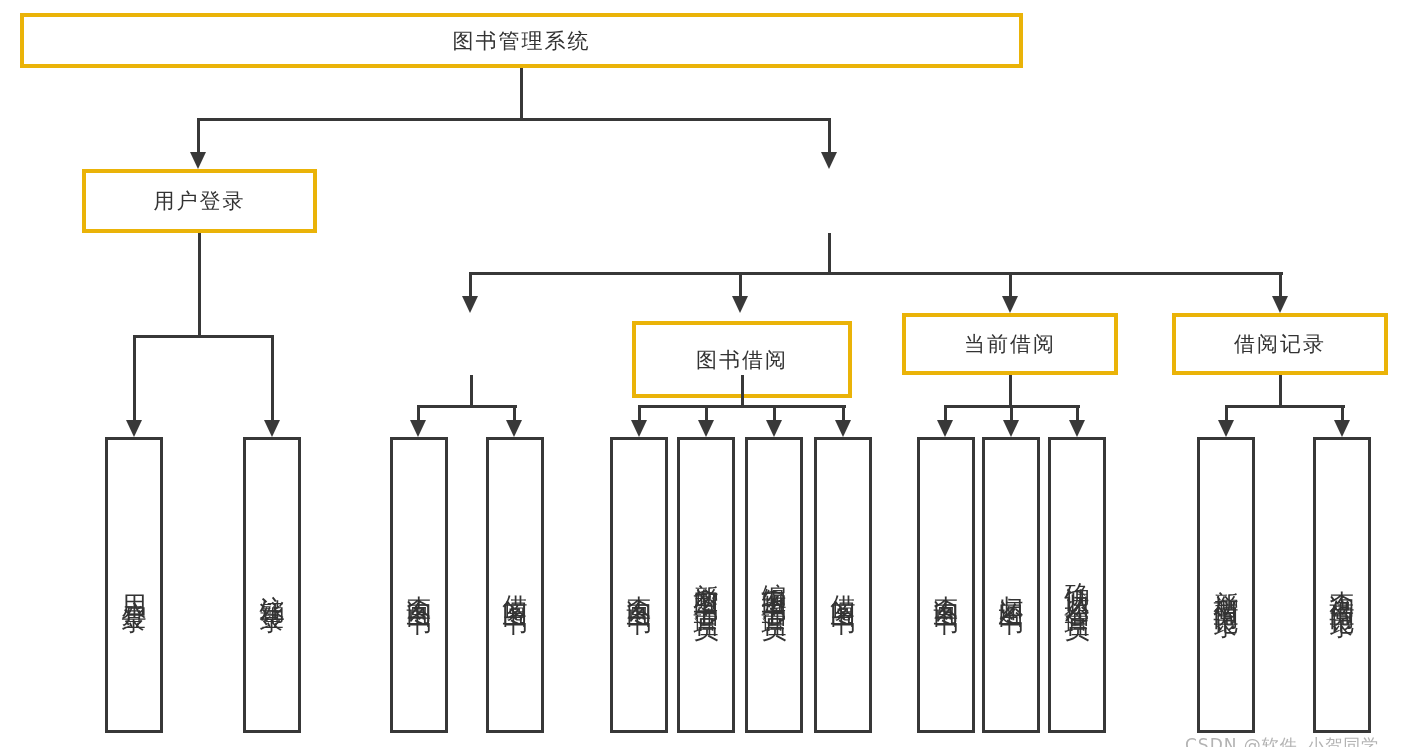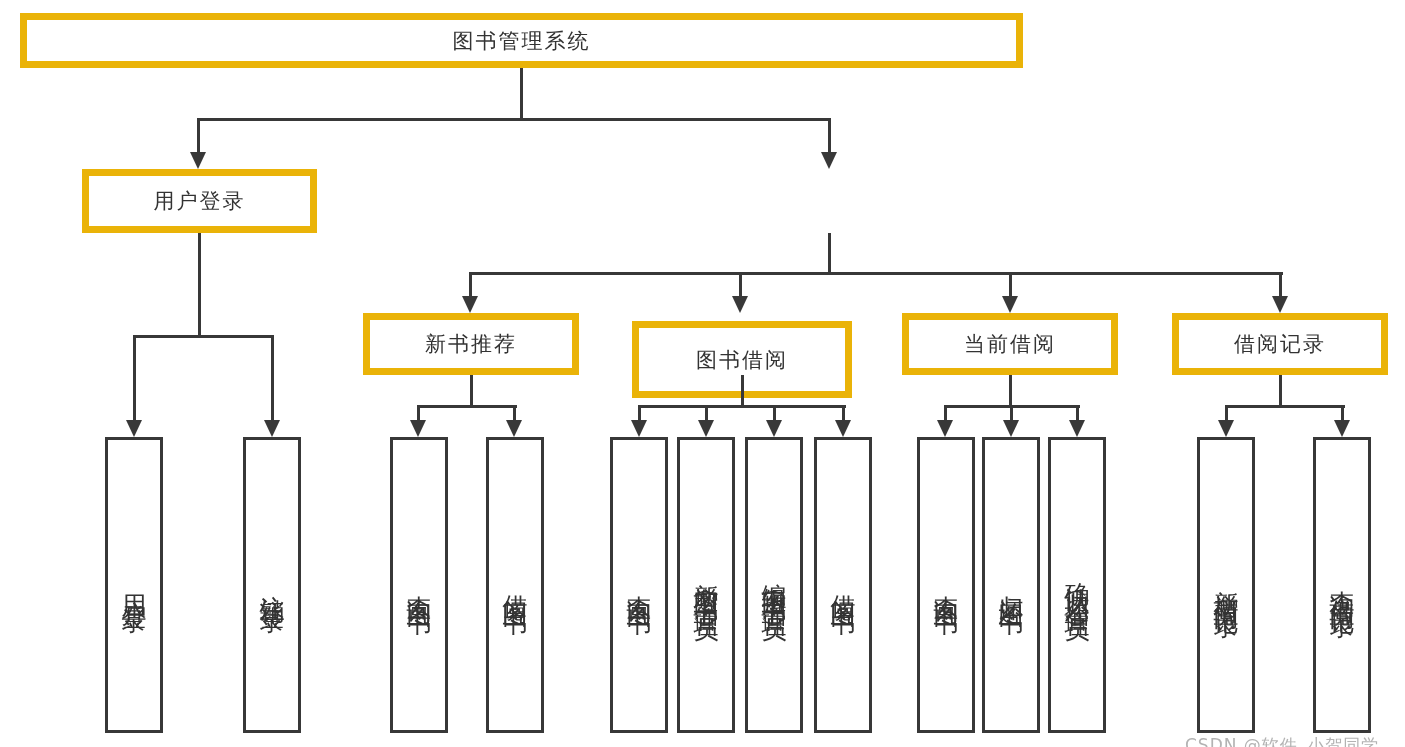--- a/index.html
+++ b/index.html
@@ -1,21 +1,21 @@
 <!DOCTYPE html>
 <html><head>
 <meta charset="utf-8">
 <style>
   html,body{margin:0;padding:0;background:#fff;}
   #canvas{
     position:relative;width:1405px;height:747px;background:#ffffff;overflow:hidden;
     font-family:"DejaVu Sans","Liberation Sans",sans-serif;color:#333333;
   }
   .node{
-    position:absolute;box-sizing:border-box;border:7px solid #eab308;background:#ffffff;
+    position:absolute;box-sizing:border-box;border:4px solid #eab308;background:#ffffff;
     display:flex;align-items:center;justify-content:center;
     font-size:21px;letter-spacing:2px;white-space:nowrap;
   }
   .vnode{
     position:absolute;box-sizing:border-box;border:3px solid #383838;background:#ffffff;
     top:437px;width:58px;height:296px;
     writing-mode:vertical-rl;text-orientation:mixed;
     display:flex;align-items:center;justify-content:center;
     font-size:25px;letter-spacing:5px;line-height:1;white-space:nowrap;
   }
@@ -54,21 +54,20 @@
   <div class="h" style="left:469px;top:272px;width:814px"></div>
   <div class="v" style="left:469px;top:272px;height:25px"></div>
   <div class="arr" style="left:462px;top:296px"></div>
   <div class="v" style="left:739px;top:272px;height:25px"></div>
   <div class="arr" style="left:732px;top:296px"></div>
   <div class="v" style="left:1009px;top:272px;height:25px"></div>
   <div class="arr" style="left:1002px;top:296px"></div>
   <div class="v" style="left:1279px;top:272px;height:25px"></div>
   <div class="arr" style="left:1272px;top:296px"></div>
 
-  <div class="node" style="left:363px;top:313px;width:216px;height:62px">新书推荐</div>
   <div class="node" style="left:632px;top:321px;width:220px;height:77px">图书借阅</div>
   <div class="node" style="left:902px;top:313px;width:216px;height:62px">当前借阅</div>
   <div class="node" style="left:1172px;top:313px;width:216px;height:62px">借阅记录</div>
 
   <div class="v" style="left:470px;top:375px;height:30px"></div>
   <div class="h" style="left:417px;top:405px;width:100px"></div>
   <div class="v" style="left:417px;top:405px;height:16px"></div>
   <div class="arr" style="left:410px;top:420px"></div>
   <div class="v" style="left:513px;top:405px;height:16px"></div>
   <div class="arr" style="left:506px;top:420px"></div>

